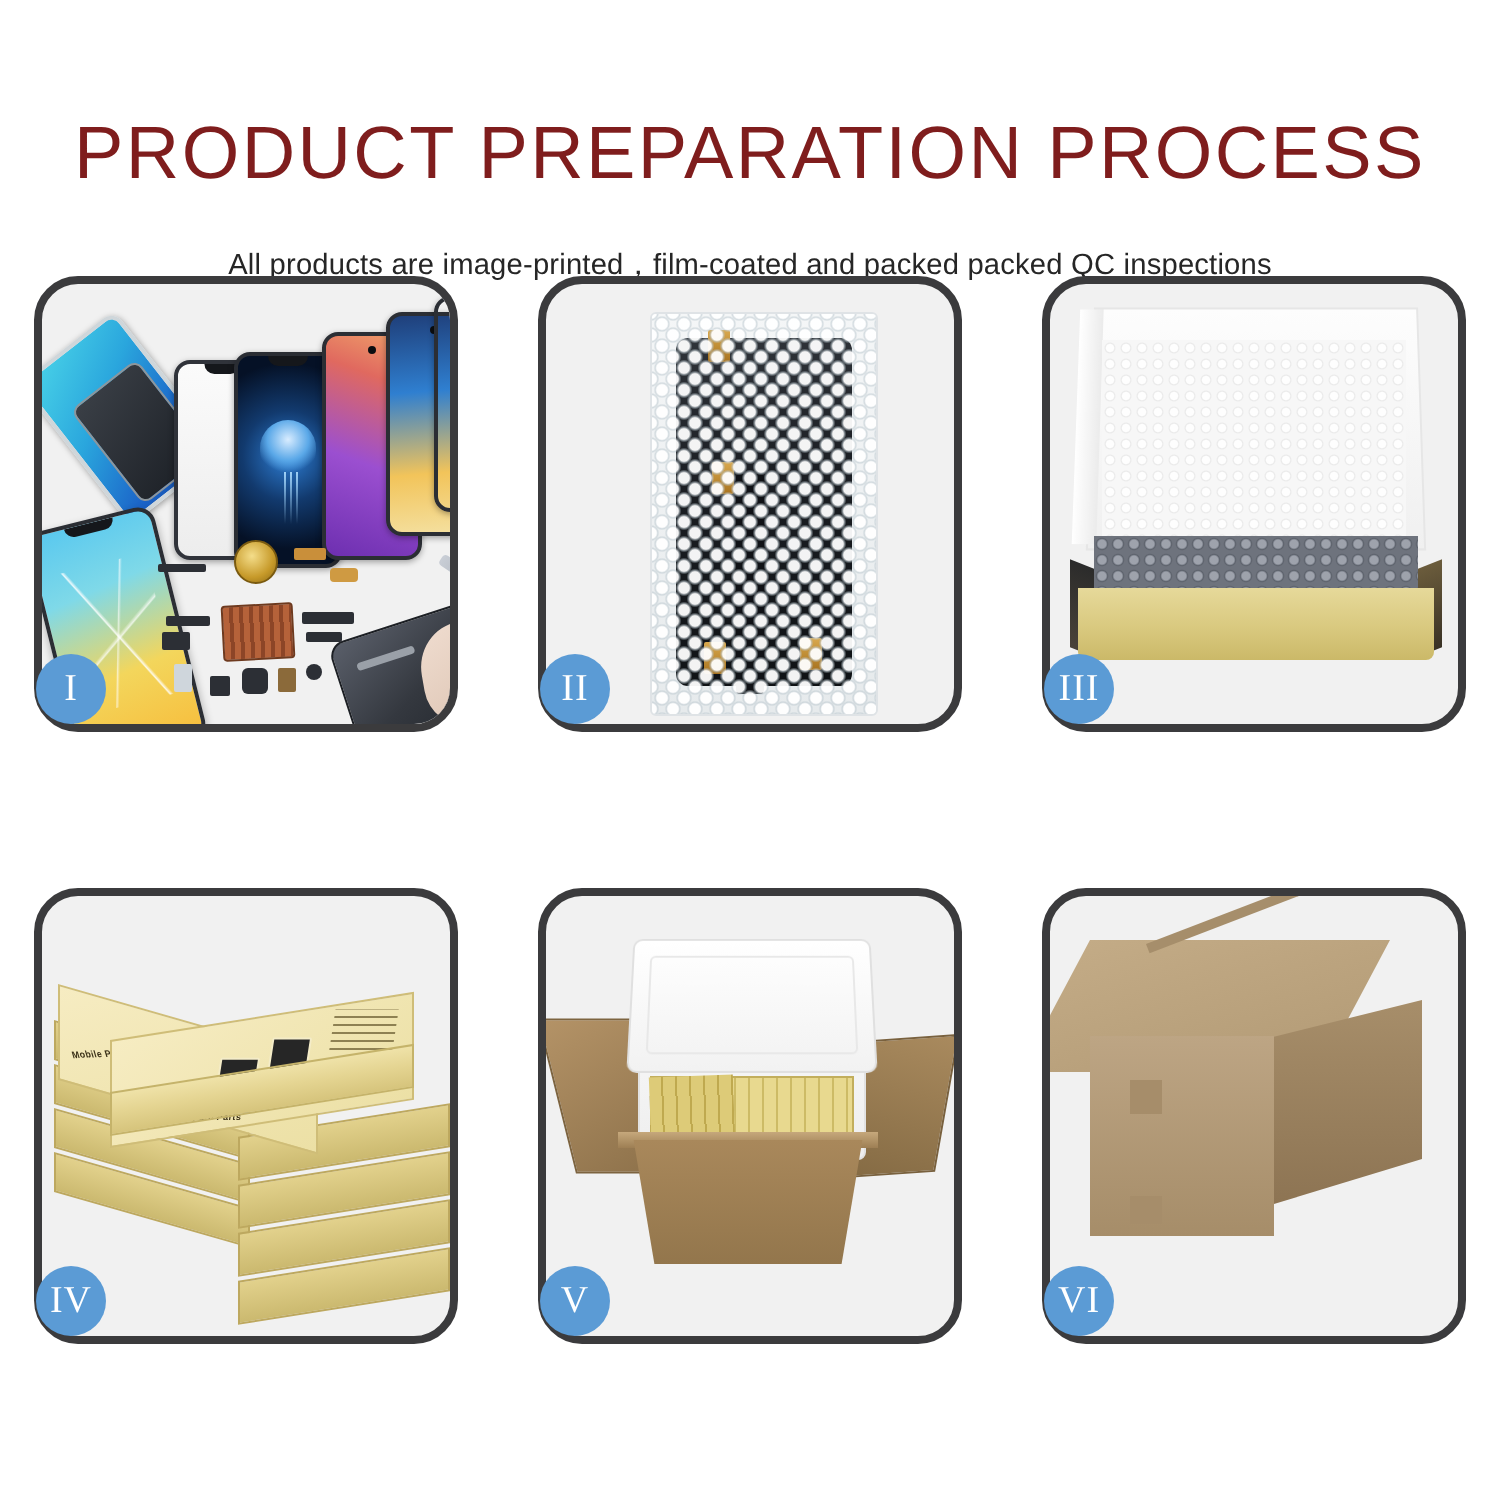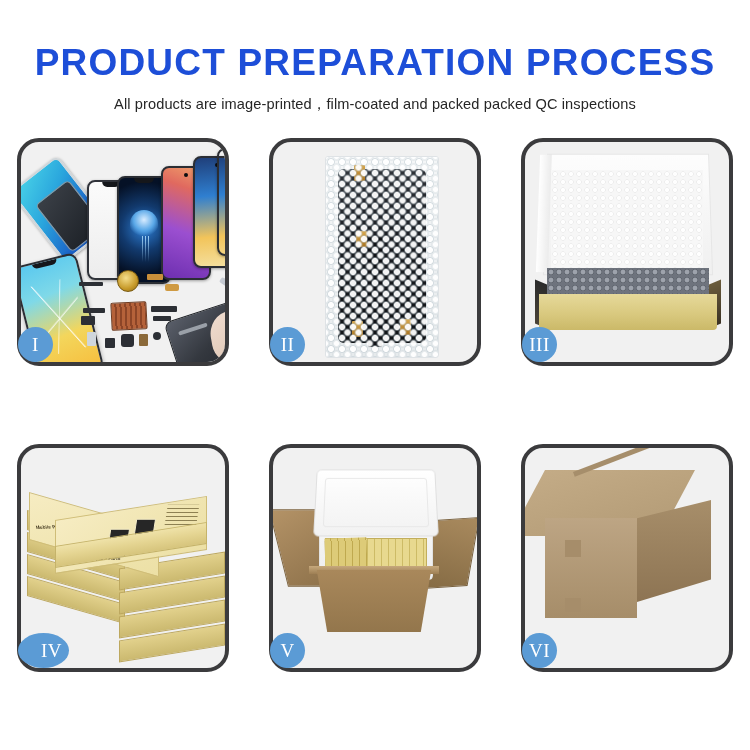--- a/index.html
+++ b/index.html
@@ -8,25 +8,25 @@
     background:#ffffff;
     font-family:"Liberation Sans","DejaVu Sans",sans-serif;
     overflow:hidden;
     position:relative;
   }
   .page{position:relative;width:750px;height:750px;}
 
   
   .header{position:absolute;left:0;top:0;width:750px;text-align:center;}
   .title{
-    margin:0;padding:0;
+    margin:14px;padding:0;
     font-size:37px;
     letter-spacing:1.2px;
-    font-weight:700;
-    color:#1d4ed8;
+    font-weight:400;
+    color:#7f1d1d;
     line-height:1;
     padding-top:44px;
     font-family:"Liberation Sans","DejaVu Sans",sans-serif;
   }
   .subtitle{
     margin:0;padding-top:14px;
     font-size:14.6px;
     color:#262626;
     font-weight:400;
     letter-spacing:.1px;
@@ -58,21 +58,21 @@
     color:#ffffff;
     font-family:"Liberation Serif","DejaVu Serif",serif;
     font-size:19px;
     display:flex;align-items:center;justify-content:center;
     letter-spacing:.5px;
     z-index:30;
   }
   .b1{left:18px;top:189px;}
   .b2{left:270px;top:189px;}
   .b3{left:522px;top:189px;}
-  .b4{left:18px;top:495px;padding-left:16px;}
+  .b4{left:18px;top:495px;}
   .b5{left:270px;top:495px;}
   .b6{left:522px;top:495px;}
 
   
   .ph{position:absolute;border-radius:7px;overflow:hidden;box-shadow:0 1px 3px rgba(0,0,0,.35);}
   .ph-a{ 
     left:10px;top:22px;width:56px;height:86px;
     transform:rotate(-38deg);
     background:linear-gradient(150deg,#49d3e8 0%,#2aa6dd 38%,#1b63c8 75%,#134a9e 100%);
     border:2px solid #cfd6da;

